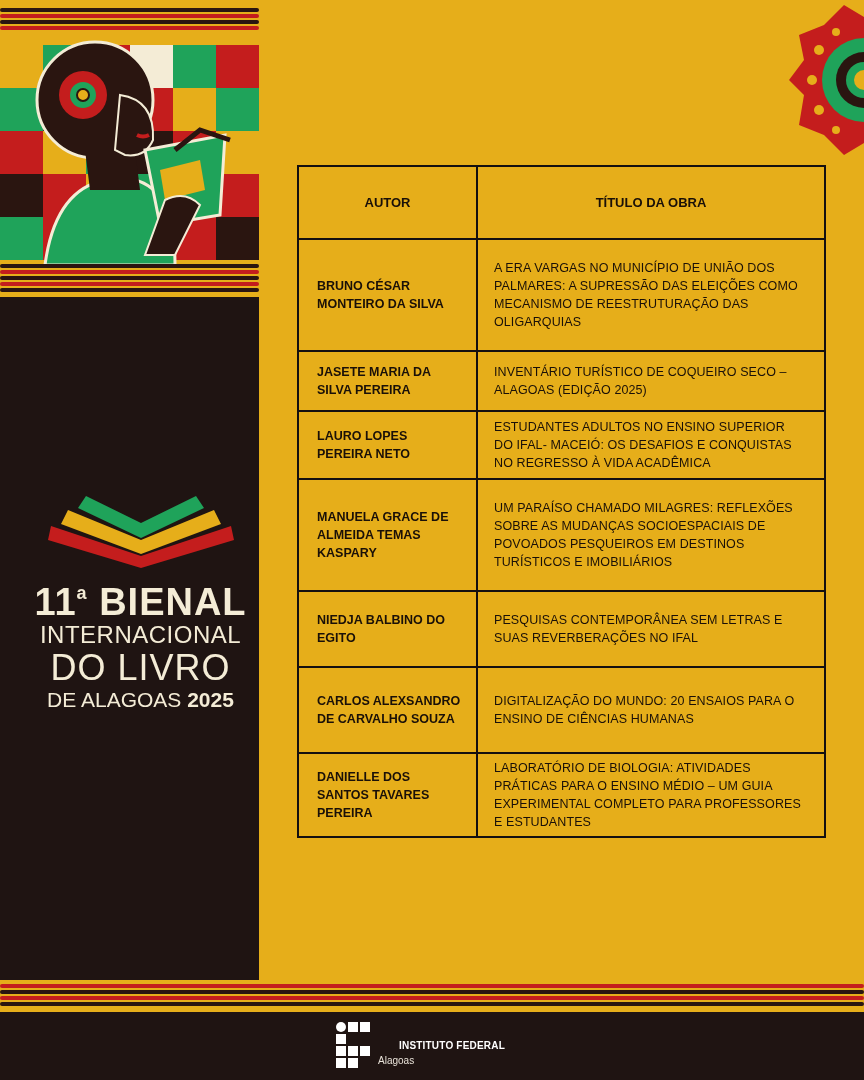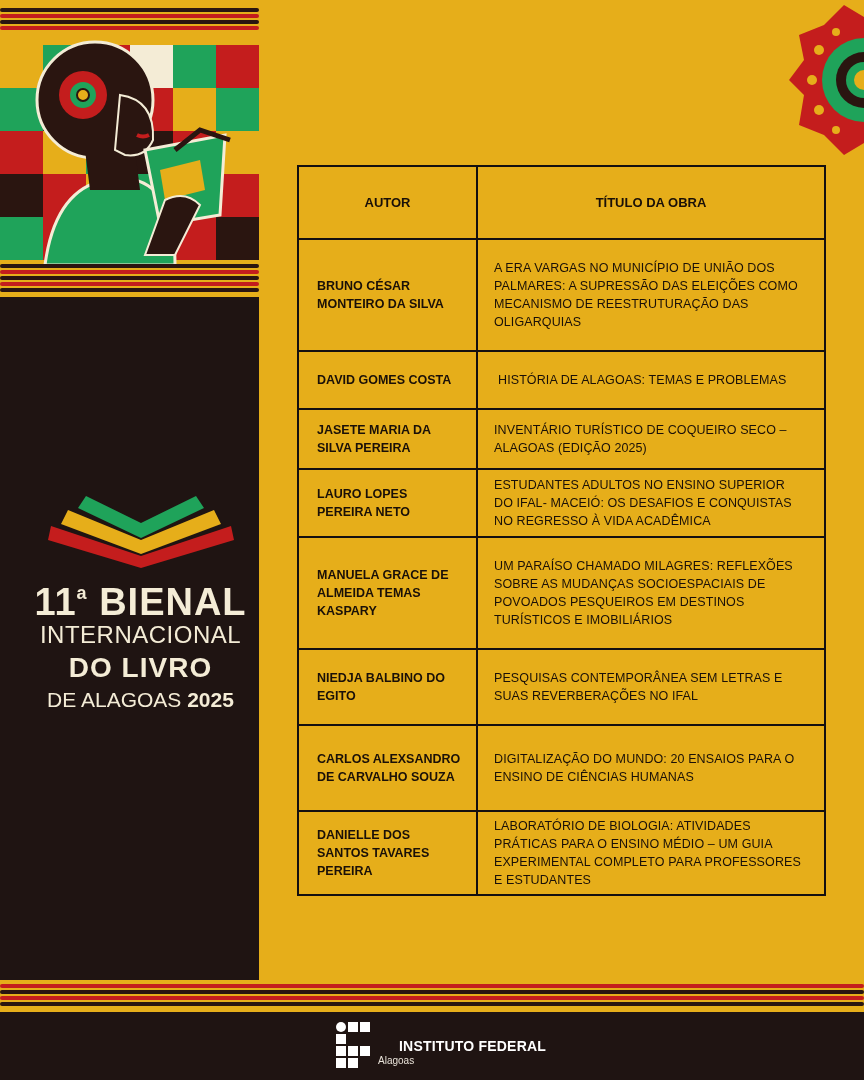--- a/index.html
+++ b/index.html
@@ -15,42 +15,42 @@
 
   .mosaic { position: absolute; left: 0; top: 45px; width: 259px; height: 215px; display: grid; grid-template-columns: repeat(6, 1fr); grid-template-rows: repeat(5, 1fr); }
   .tile { border: 0; }
   .woman { position: absolute; left: 25px; top: 40px; width: 210px; height: 225px; }
 
   .bienal-logo { position: absolute; left: 0; top: 488px; width: 281px; height: 220px; text-align: center; color: #f4ecd6; }
   .book-icon { display: block; margin: 0 auto; }
   .bienal-line1 { font-size: 38px; font-weight: bold; letter-spacing: 1px; margin-top: 6px; line-height: 38px; }
   .bienal-line1 sup { font-size: 18px; vertical-align: 16px; }
   .bienal-line2 { font-size: 24px; line-height: 28px; letter-spacing: 0.5px; }
-  .bienal-line3 { font-size: 28px; font-weight: bold; line-height: 38px; letter-spacing: 1px; }
+  .bienal-line3 { font-size: 36px; font-weight: normal; line-height: 38px; letter-spacing: 1px; }
   .bienal-line4 { font-size: 21px; line-height: 26px; }
   .bienal-line4 b { font-weight: bold; }
 
   .flower { position: absolute; right: -40px; top: 0; width: 120px; height: 160px; }
 
   .table-wrap { position: absolute; left: 297px; top: 165px; width: 529px; }
   table { border-collapse: collapse; width: 100%; background: #e6ae1a; }
   td, th { border: 2.5px solid #141010; color: #1a1008; font-size: 12.5px; text-align: left; vertical-align: middle; line-height: 18px; }
   th { font-weight: bold; text-align: center; height: 73px; font-size: 13px; }
   td.author { width: 179px; font-weight: bold; padding: 0 12px 0 18px; }
   td.title { padding: 0 18px 0 16px; font-weight: normal; letter-spacing: 0.1px; }
 
   .bottom-band { position: absolute; left: 0; top: 980px; width: 864px; height: 100px; background: #1f1412; }
   .bottom-stripes { position: absolute; left: 0; top: 980px; width: 864px; height: 32px; background: #e6ae1a; }
   .ifal-logo { position: absolute; left: 336px; top: 1022px; display: flex; align-items: flex-end; }
   .ifal-grid { display: grid; grid-template-columns: repeat(3, 10px); grid-template-rows: repeat(4, 10px); gap: 2px; }
   .ifal-grid span { background: #fff; }
   .ifal-grid span.dot { border-radius: 50%; }
   .ifal-grid span.empty { background: transparent; }
   .ifal-text { margin-left: 8px; color: #fff; padding-bottom: 0; }
-  .ifal-name { font-size: 14px; font-weight: bold; letter-spacing: 0.2px; line-height: 16px; padding-left: 21px; }
+  .ifal-name { font-size: 10px; font-weight: bold; letter-spacing: 0.2px; line-height: 16px; padding-left: 21px; }
   .ifal-sub { font-size: 10px; line-height: 14px; color: #e8e2d8; }
 </style>
 </head>
 <body>
 
 <div class="left-panel">
 
   <div class="art">
     <div class="stripe-band" style="top:6px;">
       <div class="stripe s-black"></div>
@@ -154,24 +154,20 @@
       <tr>
         <th>AUTOR</th>
         <th>TÍTULO DA OBRA</th>
       </tr>
     </thead>
     <tbody>
       <tr style="height:112px">
         <td class="author">BRUNO CÉSAR MONTEIRO DA SILVA</td>
         <td class="title">A ERA VARGAS NO MUNICÍPIO DE UNIÃO DOS PALMARES: A SUPRESSÃO DAS ELEIÇÕES COMO MECANISMO DE REESTRUTURAÇÃO DAS OLIGARQUIAS</td>
       </tr>
-      <tr style="height:58px">
-        <td class="author">DAVID GOMES COSTA</td>
-        <td class="title" style="padding-left:20px">HISTÓRIA DE ALAGOAS: TEMAS E PROBLEMAS</td>
-      </tr>
       <tr style="height:60px">
         <td class="author">JASETE MARIA DA SILVA PEREIRA</td>
         <td class="title">INVENTÁRIO TURÍSTICO DE COQUEIRO SECO – ALAGOAS (EDIÇÃO 2025)</td>
       </tr>
       <tr style="height:68px">
         <td class="author">LAURO LOPES PEREIRA NETO</td>
         <td class="title">ESTUDANTES ADULTOS NO ENSINO SUPERIOR DO IFAL- MACEIÓ: OS DESAFIOS E CONQUISTAS NO REGRESSO À VIDA ACADÊMICA</td>
       </tr>
       <tr style="height:112px">
         <td class="author">MANUELA GRACE DE ALMEIDA TEMAS KASPARY</td>

